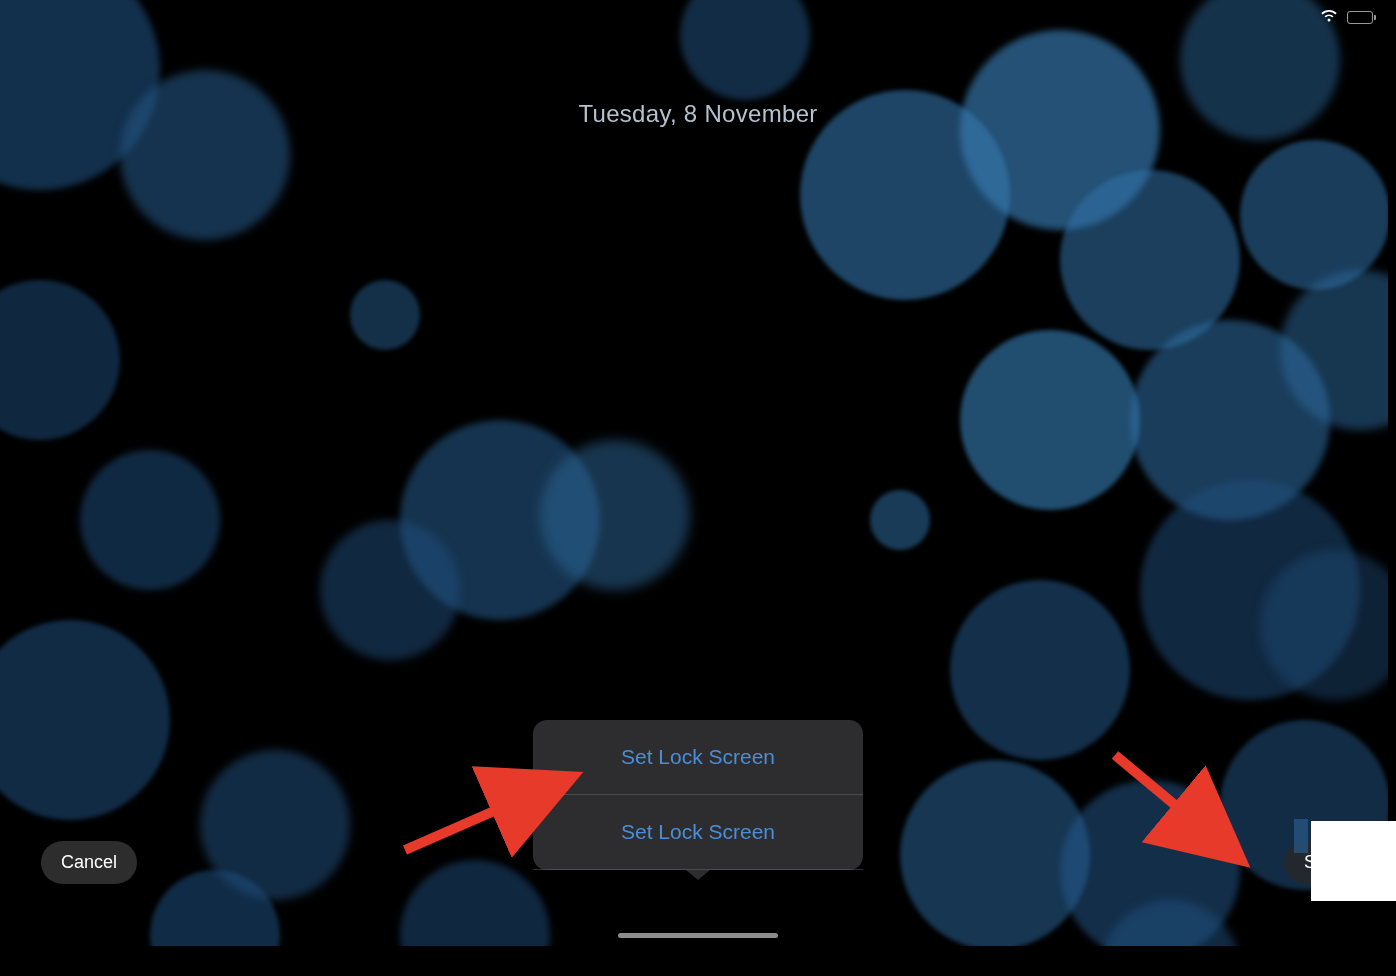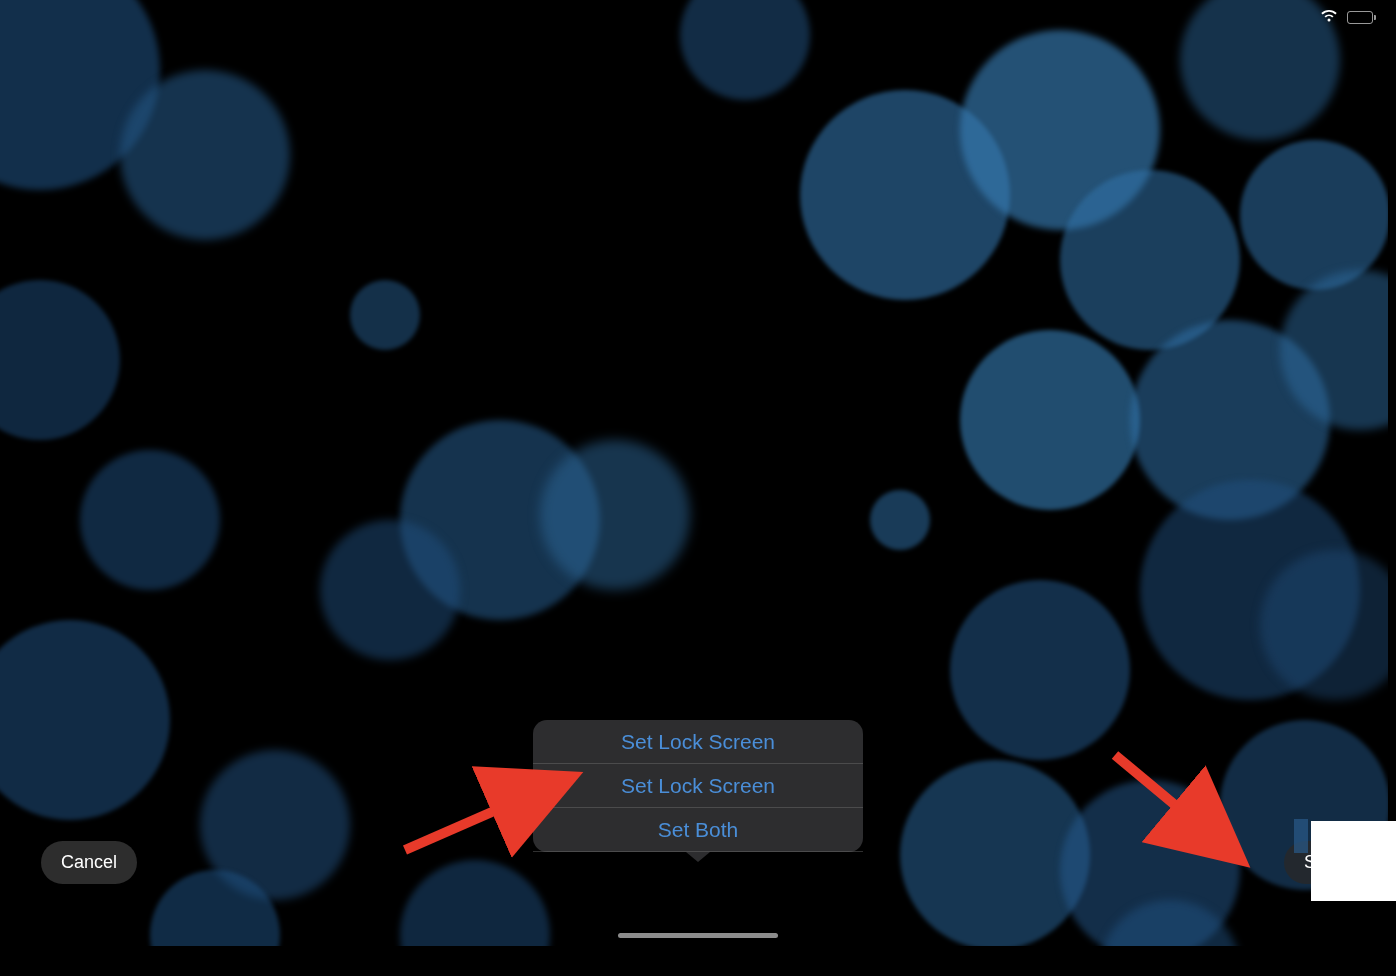--- a/index.html
+++ b/index.html
@@ -92,21 +92,21 @@
       left: 50%;
       transform: translateX(-50%);
       top: 720px;
       width: 330px;
       background: rgba(50, 50, 52, 0.9);
       backdrop-filter: blur(20px);
       border-radius: 14px;
       z-index: 20;
     }
     .menu-item {
-      height: 44px;
+      height: 75px;
       display: flex;
       align-items: center;
       justify-content: center;
       color: #4a8ed8;
       font-size: 21px;
       font-weight: 400;
       cursor: pointer;
     }
     .menu-item:not(:last-child) {
       border-bottom: 0.5px solid rgba(120, 120, 120, 0.4);
@@ -241,26 +241,26 @@
         <path d="M10 13.5a1.5 1.5 0 100-3 1.5 1.5 0 000 3zm-4.5-5.2a6.5 6.5 0 019 0l-1.3 1.3a4.7 4.7 0 00-6.4 0L5.5 8.3zM2.3 5.1a11 11 0 0115.4 0l-1.3 1.3a9.2 9.2 0 00-12.8 0L2.3 5.1z"></path>
       </svg>
   </span>
   <span class="battery-icon">
     <span class="battery-body"><span class="battery-fill"></span></span>
     <span class="battery-tip"></span>
   </span>
 </div>
 
 <div class="clock-container">
+  <div class="date">Tuesday, 8 November</div>
 </div>
 
 <div class="menu-popup">
   <div class="menu-item">Set Lock Screen</div>
   <div class="menu-item">Set Lock Screen</div>
-  <div class="menu-item">Set Both</div>
   <div class="menu-caret"></div>
 </div>
 
 <div class="cancel-btn">Cancel</div>
 
 <div class="set-btn">Set</div>
 
 <div class="logo-mark">
   <svg viewBox="0 0 50 50">
       <rect x="8" y="8" width="14" height="34" fill="#2a5a8a" opacity="0.7"></rect>

